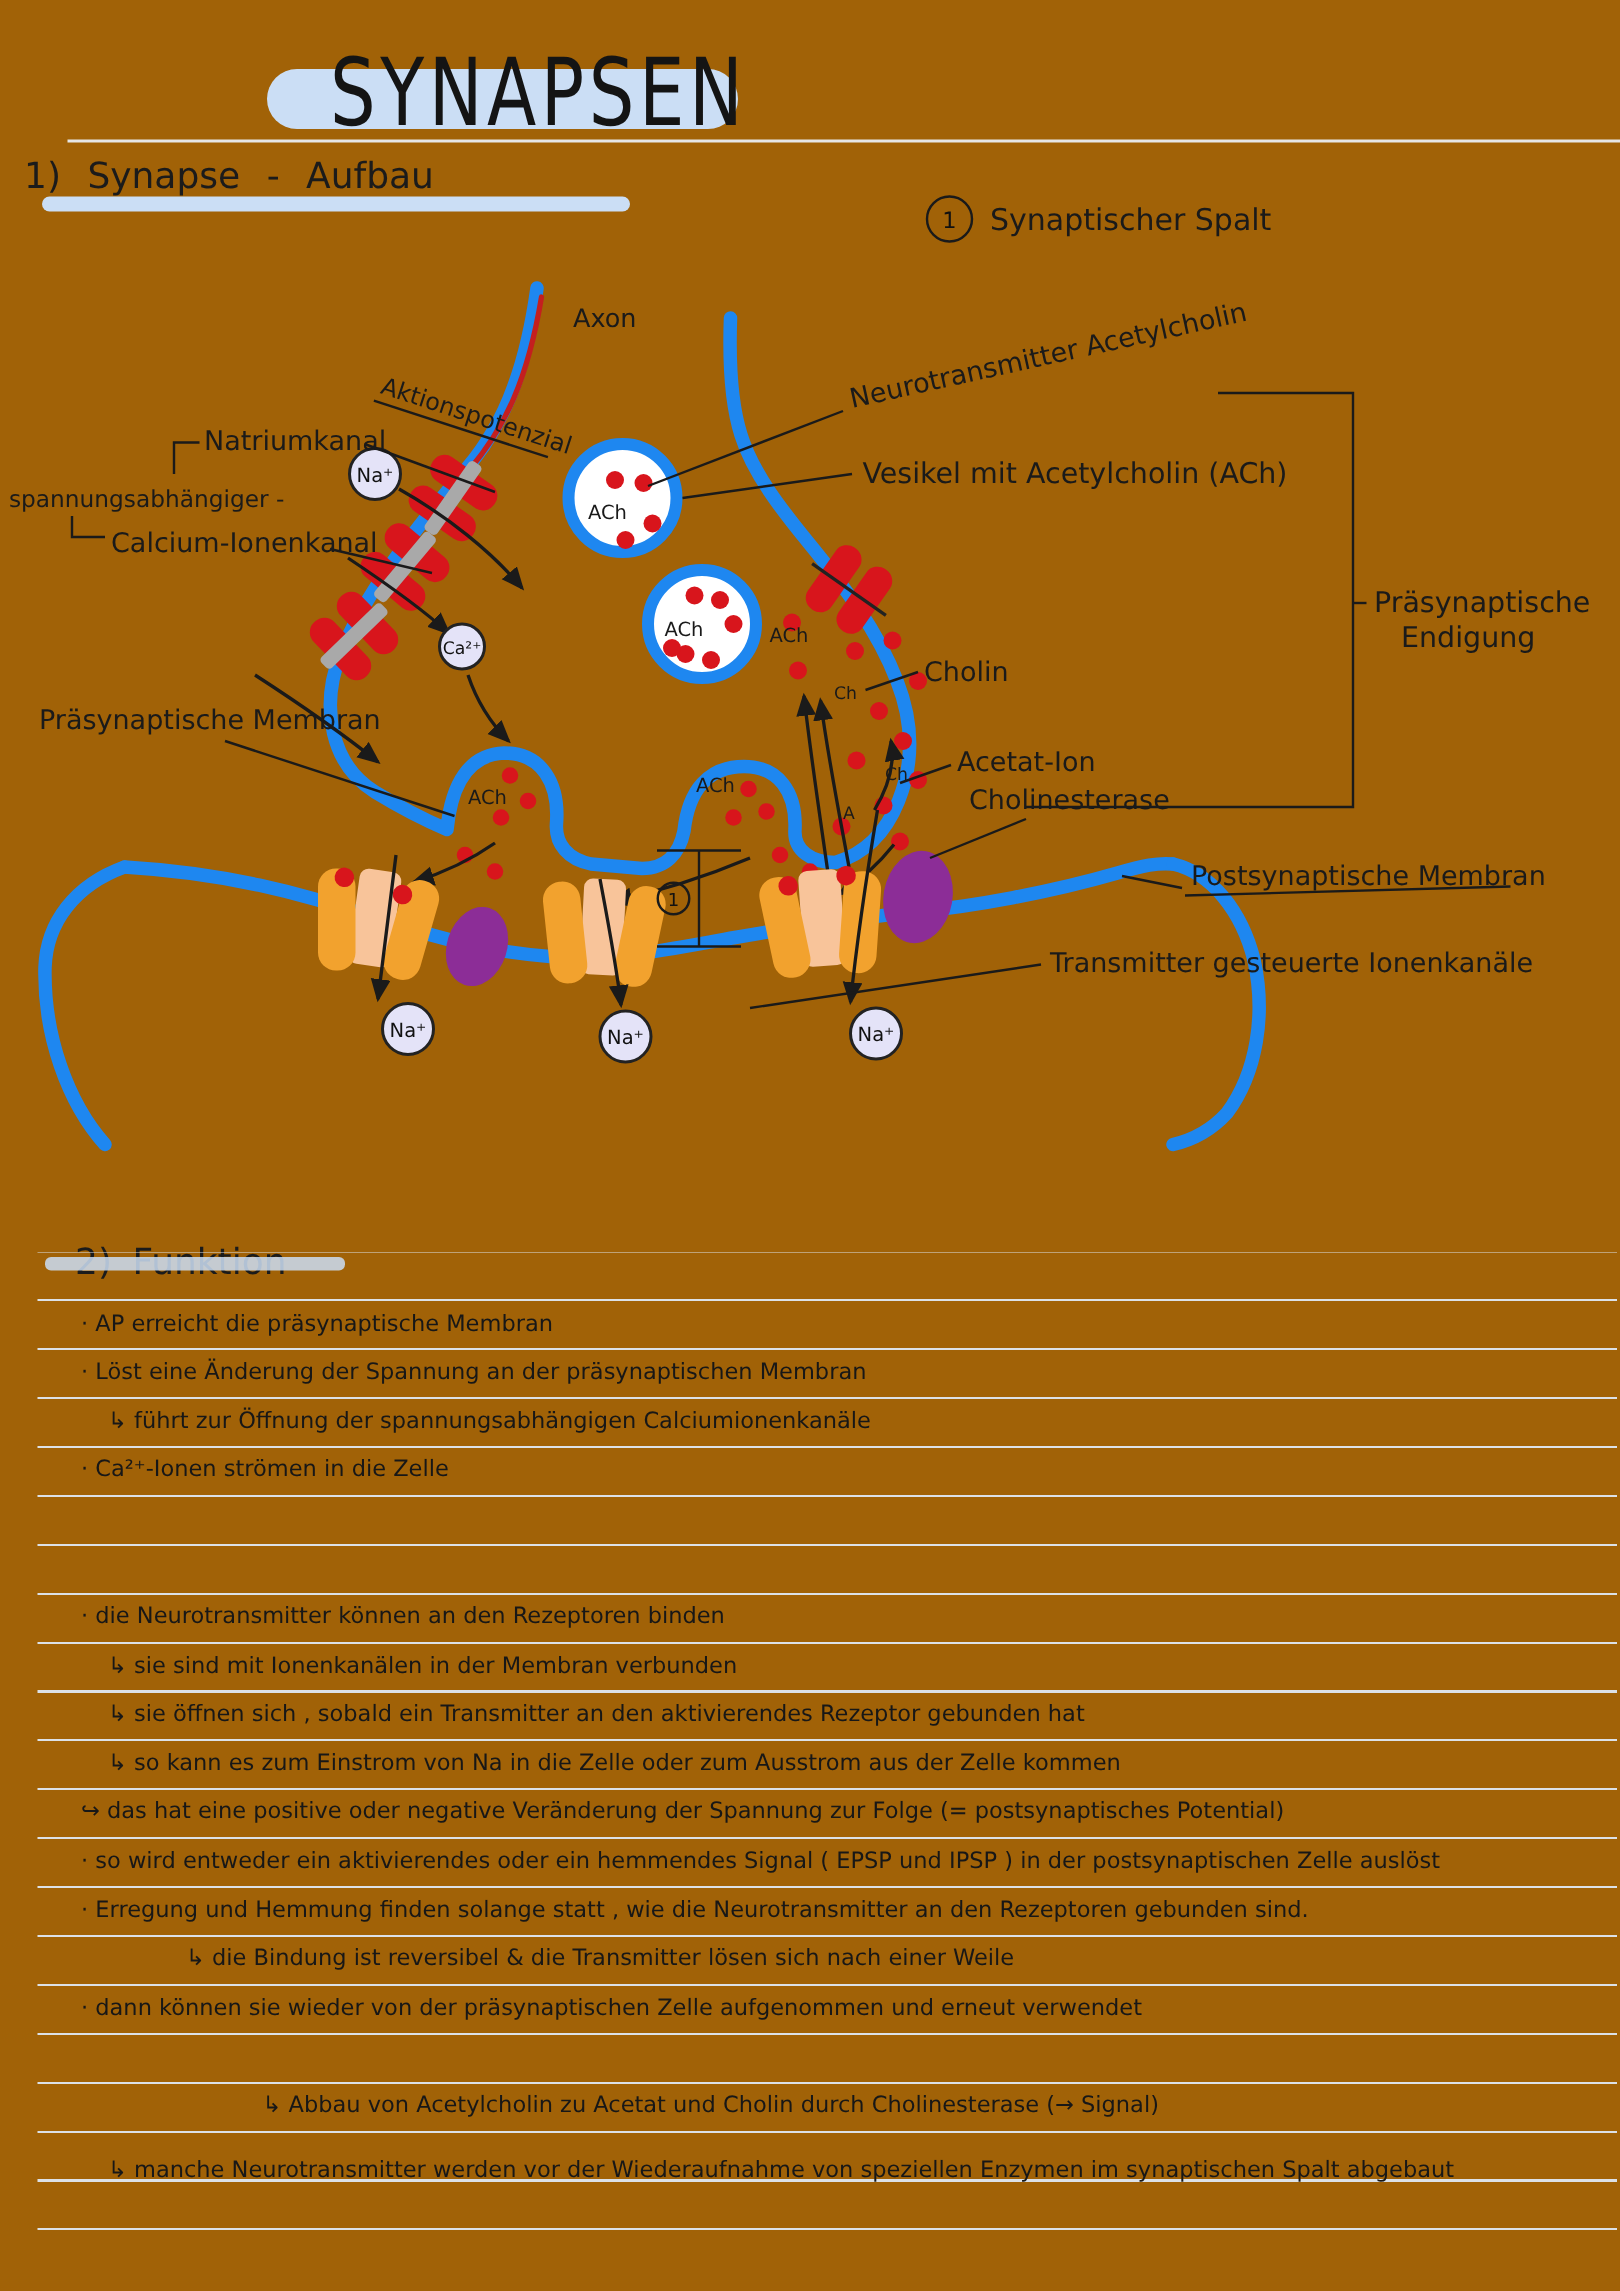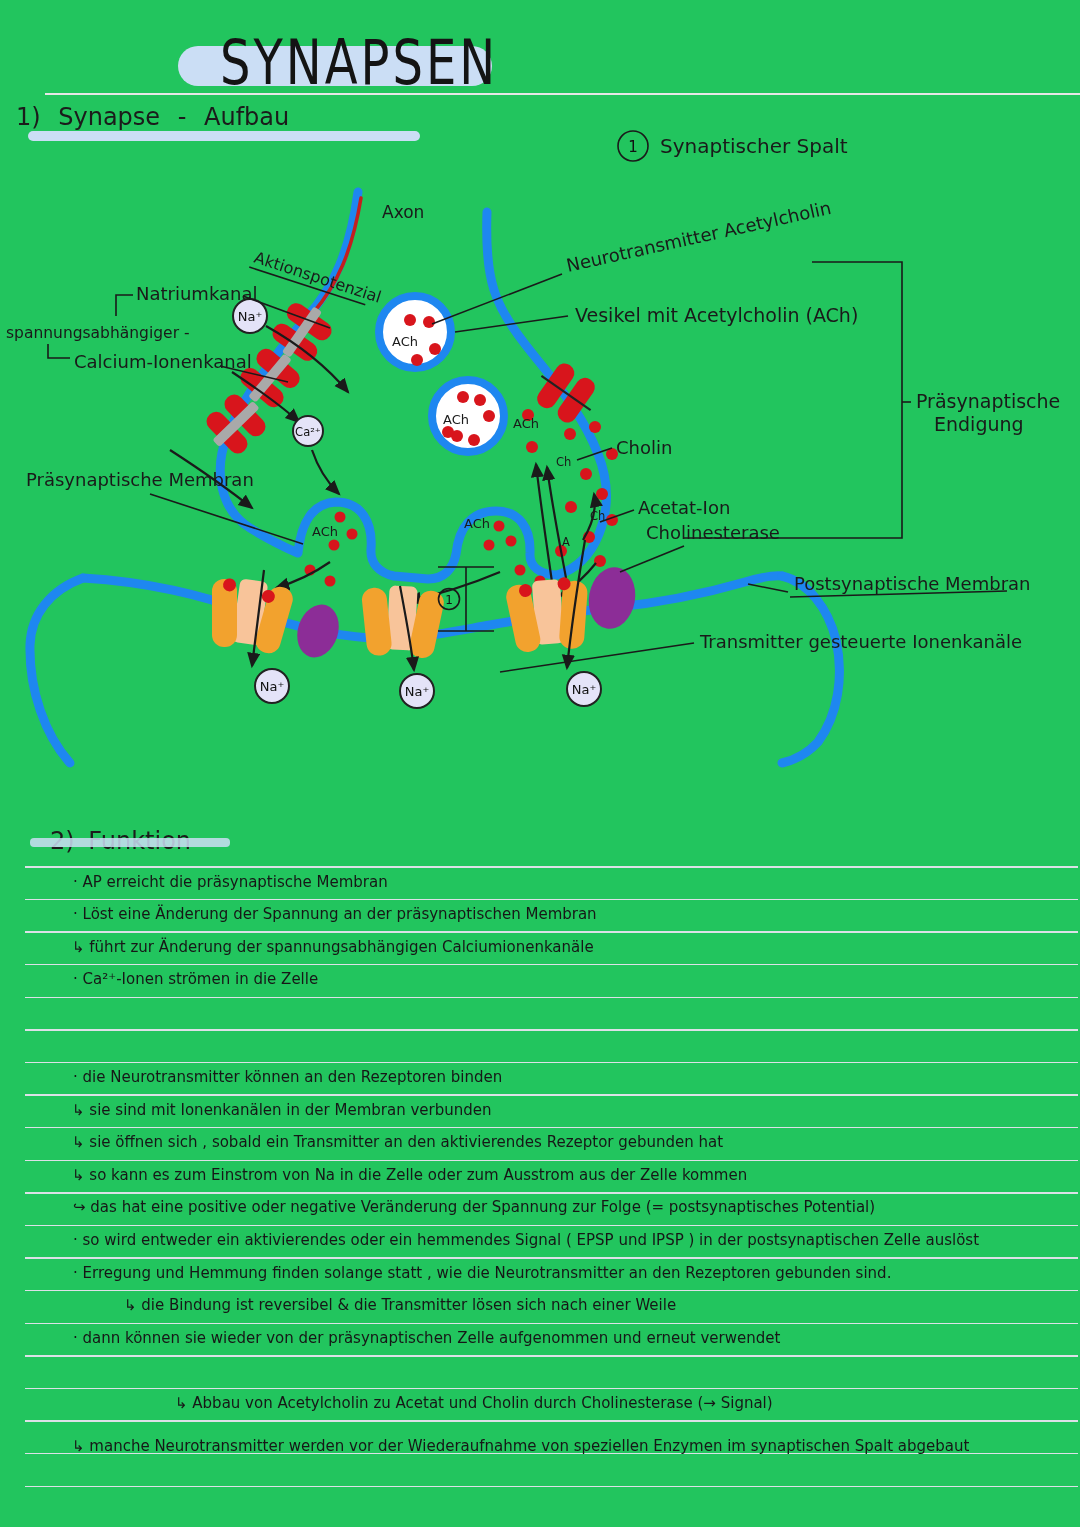--- a/index.html
+++ b/index.html
@@ -1,32 +1,32 @@
 <!DOCTYPE html>
 <html><head>
 <meta charset="utf-8">
 <style>
   html,body{margin:0;padding:0;background:#ffffff;}
-  .page{position:relative;width:1080px;height:1527px;background:#22c55e;overflow:hidden;
+  .page{position:relative;width:1080px;height:1527px;background:#a16207;overflow:hidden;
         font-family:"DejaVu Sans",sans-serif;color:#1c1c1c;}
   
   .title-pill{position:absolute;left:178px;top:46px;width:314px;height:40px;border-radius:22px;background:#cbdef5;}
   .title{position:absolute;left:220px;top:26px;font-size:48px;letter-spacing:3px;font-weight:500;
          transform:scaleY(1.30);transform-origin:top left;color:#141414;}
   .top-rule{position:absolute;left:45px;top:93px;width:1035px;height:2px;background:#e6e6e6;}
   .s1-heading{position:absolute;left:16px;top:103px;font-size:24px;word-spacing:10px;color:#1b1b1b;}
   .s1-underline{position:absolute;left:28px;top:131px;width:392px;height:10px;border-radius:5px;background:#cbdef5;}
   
   .s2-heading{position:absolute;left:50px;top:827px;font-size:24px;word-spacing:6px;color:#1b1b1b;}
   .s2-underline{position:absolute;left:30px;top:838px;width:200px;height:9px;border-radius:4px;background:#cbdef5;opacity:.85;}
   
   .ruled{position:absolute;left:25px;top:835px;width:1053px;height:655px;
          background:repeating-linear-gradient(to bottom,transparent 0px,transparent 31.2px,#dce1e7 31.2px,#dce1e7 32.6px);}
   .note{position:absolute;font-size:15px;white-space:nowrap;color:#171717;}
-  .i0{left:73px;} .i1{left:72px;} .i2{left:88px;margin-left:36px;} .i3{left:175px;}
+  .i0{left:54px;} .i1{left:72px;} .i2{left:88px;margin-left:36px;} .i3{left:175px;}
   
   .diagram{position:absolute;left:0;top:120px;width:1080px;height:690px;}
   .bl{stroke:#1e87f0;stroke-width:9;fill:none;stroke-linecap:round;stroke-linejoin:round;}
   .vs{fill:#ffffff;stroke:#1e87f0;stroke-width:8;}
   .ap{stroke:#c41f1f;stroke-width:3.5;fill:none;stroke-linecap:round;}
   .thin{stroke:#1a1a1a;stroke-width:1.6;fill:none;}
   .arr{stroke:#1a1a1a;stroke-width:2.2;fill:none;marker-end:url(#ah);}
   .dot{fill:#d8151c;}
   .lbl{font-family:"DejaVu Sans",sans-serif;font-size:18px;fill:#1a1a1a;}
   .sm{font-size:13px;} .xs{font-size:11.5px;}
@@ -265,21 +265,21 @@
       <line class="thin" x1="694" y1="523" x2="500" y2="552"></line>
     </g>
   </svg>
 
   <div class="s2-heading">2) Funktion</div>
   <div class="s2-underline"></div>
   <div class="ruled"></div>
 
   <div class="note i0" style="top:873px">· AP erreicht  die  präsynaptische  Membran</div>
   <div class="note i0" style="top:905px">· Löst eine Änderung  der Spannung an der präsynaptischen  Membran</div>
-  <div class="note i1" style="top:938px">↳ führt zur  Änderung  der  spannungsabhängigen  Calciumionenkanäle</div>
+  <div class="note i1" style="top:938px">↳ führt zur  Öffnung  der  spannungsabhängigen  Calciumionenkanäle</div>
   <div class="note i0" style="top:970px">· Ca²⁺-Ionen   strömen in die Zelle</div>
   <div class="note i0" style="top:1068px">· die Neurotransmitter können an den Rezeptoren  binden</div>
   <div class="note i1" style="top:1101px">↳ sie  sind  mit Ionenkanälen  in  der  Membran  verbunden</div>
   <div class="note i1" style="top:1133px">↳ sie  öffnen  sich , sobald ein Transmitter  an  den aktivierendes Rezeptor gebunden  hat</div>
   <div class="note i1" style="top:1166px">↳ so kann es  zum  Einstrom  von  Na  in die Zelle  oder  zum Ausstrom  aus  der  Zelle  kommen</div>
   <div class="note i0" style="top:1198px">↪ das hat  eine  positive  oder  negative  Veränderung  der  Spannung  zur  Folge (= postsynaptisches Potential)</div>
   <div class="note i0" style="top:1231px">· so  wird  entweder  ein aktivierendes  oder  ein  hemmendes  Signal  ( EPSP und IPSP ) in  der  postsynaptischen  Zelle auslöst</div>
   <div class="note i0" style="top:1264px">· Erregung  und Hemmung  finden  solange  statt , wie  die  Neurotransmitter  an den  Rezeptoren  gebunden  sind.</div>
   <div class="note i2" style="top:1296px">↳  die  Bindung  ist  reversibel   &amp;  die  Transmitter  lösen  sich  nach  einer  Weile</div>
   <div class="note i0" style="top:1329px">· dann   können  sie  wieder  von  der  präsynaptischen   Zelle  aufgenommen  und  erneut  verwendet</div>

